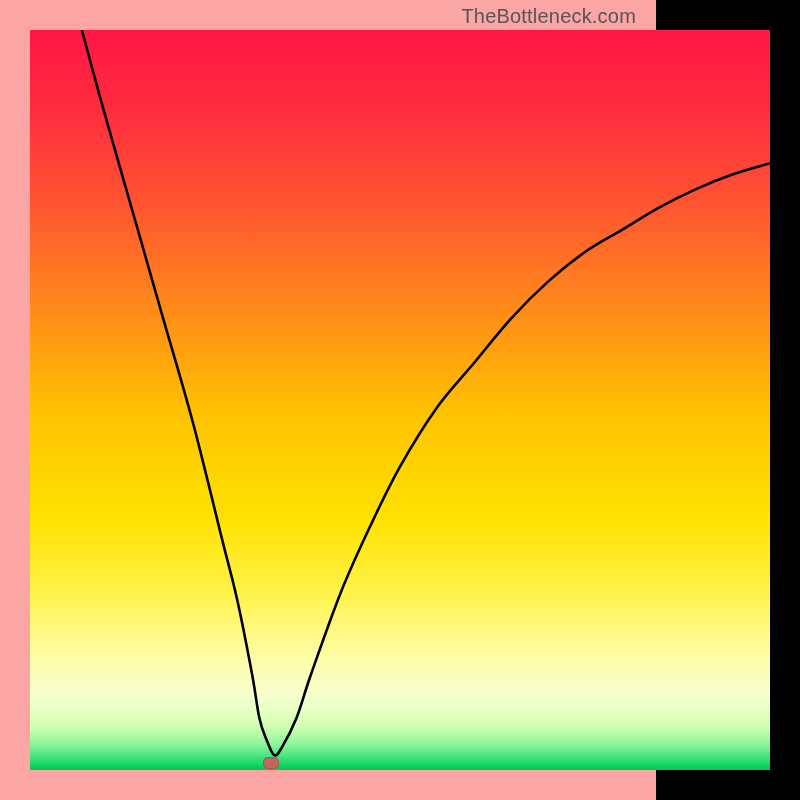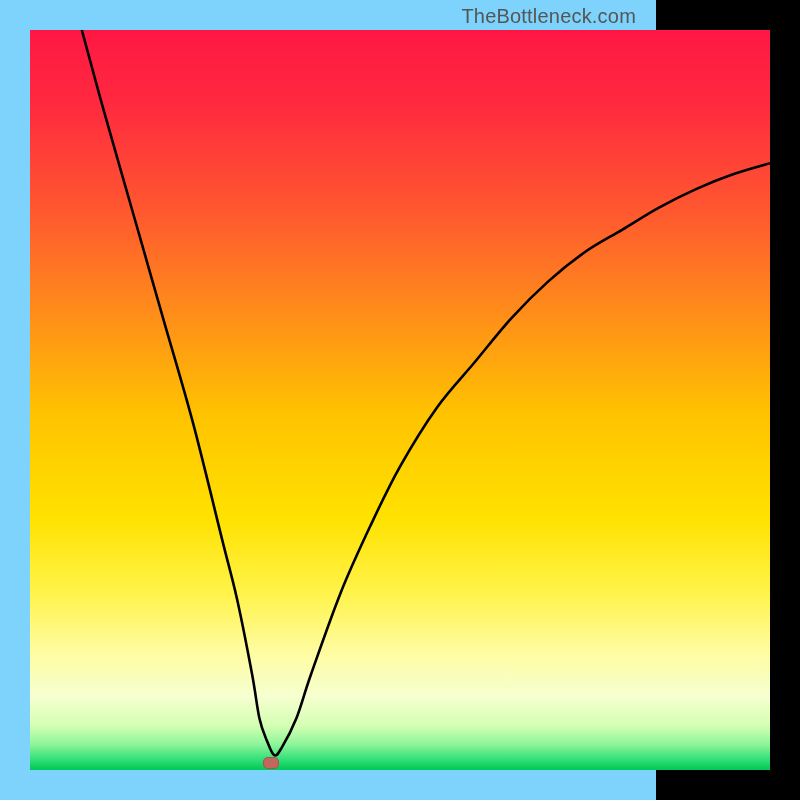--- a/index.html
+++ b/index.html
@@ -8,21 +8,21 @@
     width: 800px;
     height: 800px;
     overflow: hidden;
     background: #000;
     font-family: Arial, Helvetica, sans-serif;
   }
   .stage {
     position: relative;
     width: 656px;
     height: 800px;
-    background: #7dd3fc;
+    background: #fca5a5;
   }
   .plot {
     position: absolute;
     left: 30px;
     top: 30px;
     width: 740px;
     height: 740px;
     overflow: hidden;
   }
   .gradient-bg {

